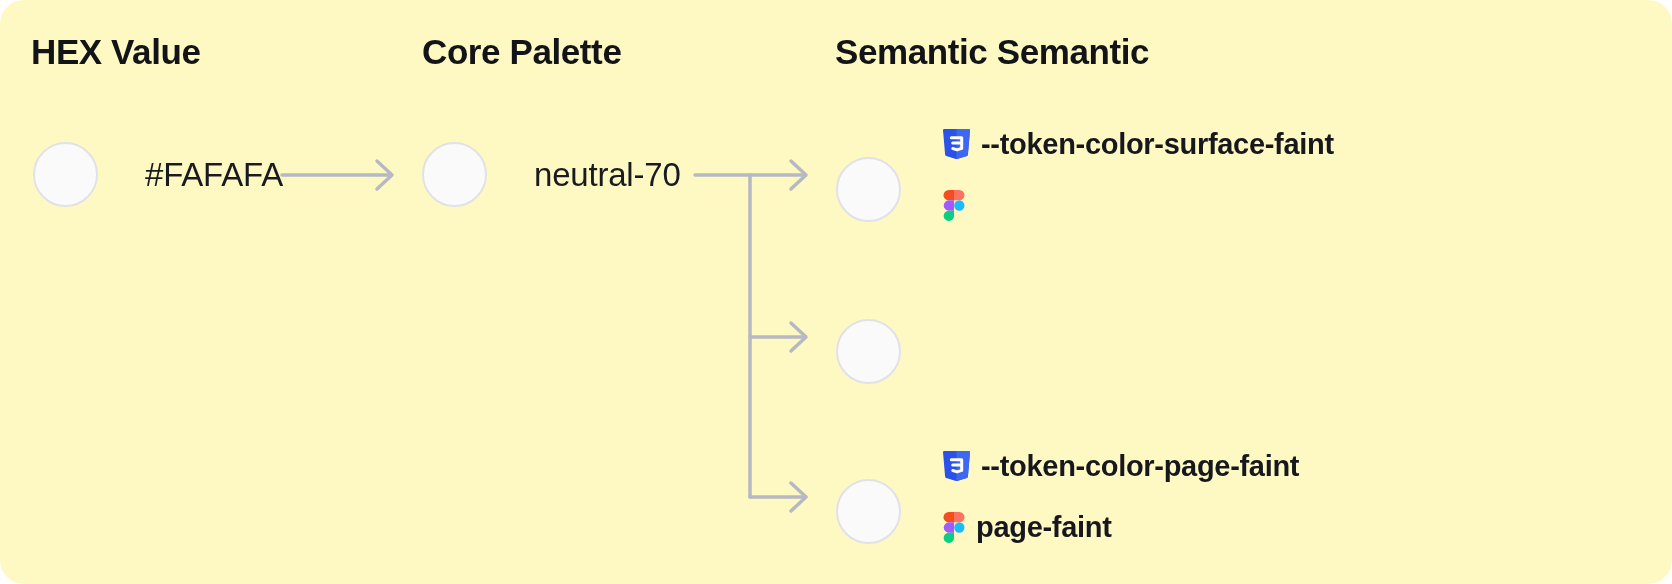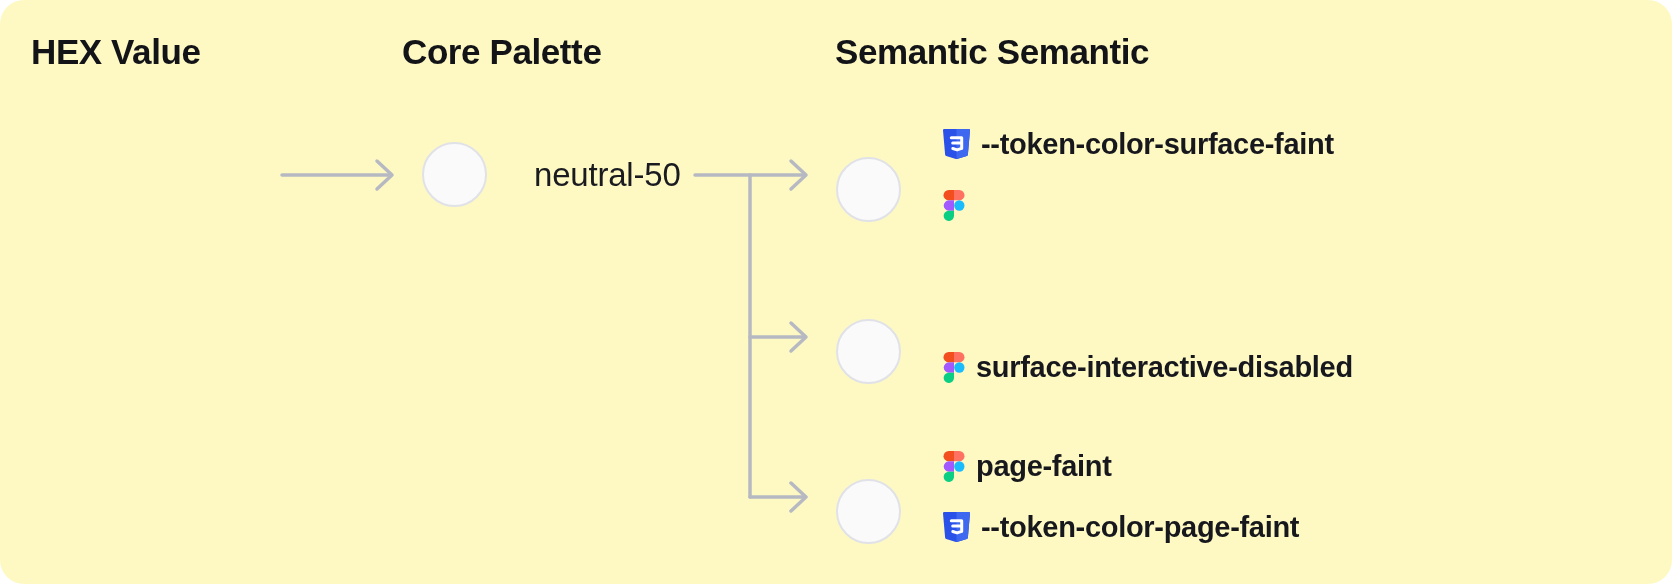--- a/index.html
+++ b/index.html
@@ -12,21 +12,21 @@
     overflow:hidden;
     border-radius:24px;
   }
   .connectors{position:absolute;left:0;top:0;width:1672px;height:584px;}
   .hdr{
     position:absolute;top:33px;
     font-size:35px;font-weight:700;line-height:38px;
     letter-spacing:-0.4px;color:#131418;white-space:nowrap;
   }
   .hdr-hex{left:31px;}
-  .hdr-core{left:402px;}
+  .hdr-core{left:422px;}
   .hdr-semantic{left:835px;}
   .swatch{
     width:65px;height:65px;border-radius:50%;
     background:#fafafa;border:2px solid #e0e2e8;
     box-sizing:border-box;flex:none;
   }
   .node{position:absolute;display:flex;align-items:center;}
   .node-hex{left:33px;top:142px;}
   .node-core{left:422px;top:142px;}
   .node-label{
@@ -64,24 +64,28 @@
     <path d="M750 337 H804"></path>
     <path d="M791 323 L806 337 L791 351"></path>
     <path d="M750 497 H804"></path>
     <path d="M791 483 L806 497 L791 511"></path>
   </svg>
 
   <div class="hdr hdr-hex">HEX Value</div>
   <div class="hdr hdr-core">Core Palette</div>
   <div class="hdr hdr-semantic">Semantic Semantic</div>
 
+  <div class="node node-hex">
+    <div class="swatch" style="background-color: rgb(250, 250, 250);"></div>
+    <div class="node-label">#FAFAFA</div>
+  </div>
 
   <div class="node node-core">
     <div class="swatch" style="background-color: rgb(250, 250, 250);"></div>
-    <div class="node-label">neutral-50</div>
+    <div class="node-label">neutral-70</div>
   </div>
 
   <div class="sem-item sem-item-0">
     <div class="swatch" style="background-color: rgb(250, 250, 250);"></div>
     <div class="sem-lines">
       <div class="sem-line">
         <span class="icon">
           <svg width="27" height="31" viewBox="0 0 27 31">
             <path d="M1.2 0h24.6a1.2 1.2 0 0 1 1.2 1.3l-2.1 24.2a1.6 1.6 0 0 1-1.1 1.4l-9.7 3a1.9 1.9 0 0 1-1.2 0l-9.7-3a1.6 1.6 0 0 1-1.1-1.4L0 1.3A1.2 1.2 0 0 1 1.2 0Z" fill="#2a52e8"></path>
             <path d="M13.5 0h12.3a1.2 1.2 0 0 1 1.2 1.3l-2.1 24.2a1.6 1.6 0 0 1-1.1 1.4l-10.3 3.2Z" fill="#3f68f0"></path>
@@ -100,56 +104,44 @@
             <path d="M10.5 20.67H5.17a5.17 5.17 0 1 0 5.33 5.17Z" fill="#0acf83"></path>
           </svg>
         </span>
       </div>
     </div>
   </div>
 
   <div class="sem-item sem-item-1">
     <div class="swatch" style="background-color: rgb(250, 250, 250);"></div>
     <div class="sem-lines">
-      <div class="sem-line">
-        <span class="icon">
-          <svg width="22" height="31" viewBox="0 0 21 31">
-            <path d="M10.5 0H5.17a5.17 5.17 0 0 0 0 10.34h5.33Z" fill="#f24e1e"></path>
-            <path d="M10.5 0h5.33a5.17 5.17 0 0 1 0 10.34H10.5Z" fill="#ff7262"></path>
-            <path d="M10.5 10.34H5.17a5.17 5.17 0 0 0 0 10.33h5.33Z" fill="#a259ff"></path>
-            <circle cx="15.83" cy="15.5" r="5.17" fill="#1abcfe"></circle>
-            <path d="M10.5 20.67H5.17a5.17 5.17 0 1 0 5.33 5.17Z" fill="#0acf83"></path>
-          </svg>
-        </span>
-        <span class="token-label">surface-interactive-disabled</span>
-      </div>
     </div>
   </div>
 
   <div class="sem-item sem-item-2">
     <div class="swatch" style="background-color: rgb(250, 250, 250);"></div>
     <div class="sem-lines">
+      <div class="sem-line">
+        <span class="icon">
+          <svg width="27" height="31" viewBox="0 0 27 31">
+            <path d="M1.2 0h24.6a1.2 1.2 0 0 1 1.2 1.3l-2.1 24.2a1.6 1.6 0 0 1-1.1 1.4l-9.7 3a1.9 1.9 0 0 1-1.2 0l-9.7-3a1.6 1.6 0 0 1-1.1-1.4L0 1.3A1.2 1.2 0 0 1 1.2 0Z" fill="#2a52e8"></path>
+            <path d="M13.5 0h12.3a1.2 1.2 0 0 1 1.2 1.3l-2.1 24.2a1.6 1.6 0 0 1-1.1 1.4l-10.3 3.2Z" fill="#3f68f0"></path>
+            <path d="M8.3 8.8h10.4v5.3H9.7m9-.1v5.4l-4.6 1.5-4.3-1.4" stroke="#ffffff" stroke-width="3" fill="none" stroke-linecap="round" stroke-linejoin="round"></path>
+          </svg>
+        </span>
+        <span class="token-label">--token-color-page-faint</span>
+      </div>
       <div class="sem-line">
         <span class="icon">
           <svg width="22" height="31" viewBox="0 0 21 31">
             <path d="M10.5 0H5.17a5.17 5.17 0 0 0 0 10.34h5.33Z" fill="#f24e1e"></path>
             <path d="M10.5 0h5.33a5.17 5.17 0 0 1 0 10.34H10.5Z" fill="#ff7262"></path>
             <path d="M10.5 10.34H5.17a5.17 5.17 0 0 0 0 10.33h5.33Z" fill="#a259ff"></path>
             <circle cx="15.83" cy="15.5" r="5.17" fill="#1abcfe"></circle>
             <path d="M10.5 20.67H5.17a5.17 5.17 0 1 0 5.33 5.17Z" fill="#0acf83"></path>
           </svg>
         </span>
         <span class="token-label">page-faint</span>
       </div>
-      <div class="sem-line">
-        <span class="icon">
-          <svg width="27" height="31" viewBox="0 0 27 31">
-            <path d="M1.2 0h24.6a1.2 1.2 0 0 1 1.2 1.3l-2.1 24.2a1.6 1.6 0 0 1-1.1 1.4l-9.7 3a1.9 1.9 0 0 1-1.2 0l-9.7-3a1.6 1.6 0 0 1-1.1-1.4L0 1.3A1.2 1.2 0 0 1 1.2 0Z" fill="#2a52e8"></path>
-            <path d="M13.5 0h12.3a1.2 1.2 0 0 1 1.2 1.3l-2.1 24.2a1.6 1.6 0 0 1-1.1 1.4l-10.3 3.2Z" fill="#3f68f0"></path>
-            <path d="M8.3 8.8h10.4v5.3H9.7m9-.1v5.4l-4.6 1.5-4.3-1.4" stroke="#ffffff" stroke-width="3" fill="none" stroke-linecap="round" stroke-linejoin="round"></path>
-          </svg>
-        </span>
-        <span class="token-label">--token-color-page-faint</span>
-      </div>
     </div>
   </div>
 
 </div>
 
 </body></html>

